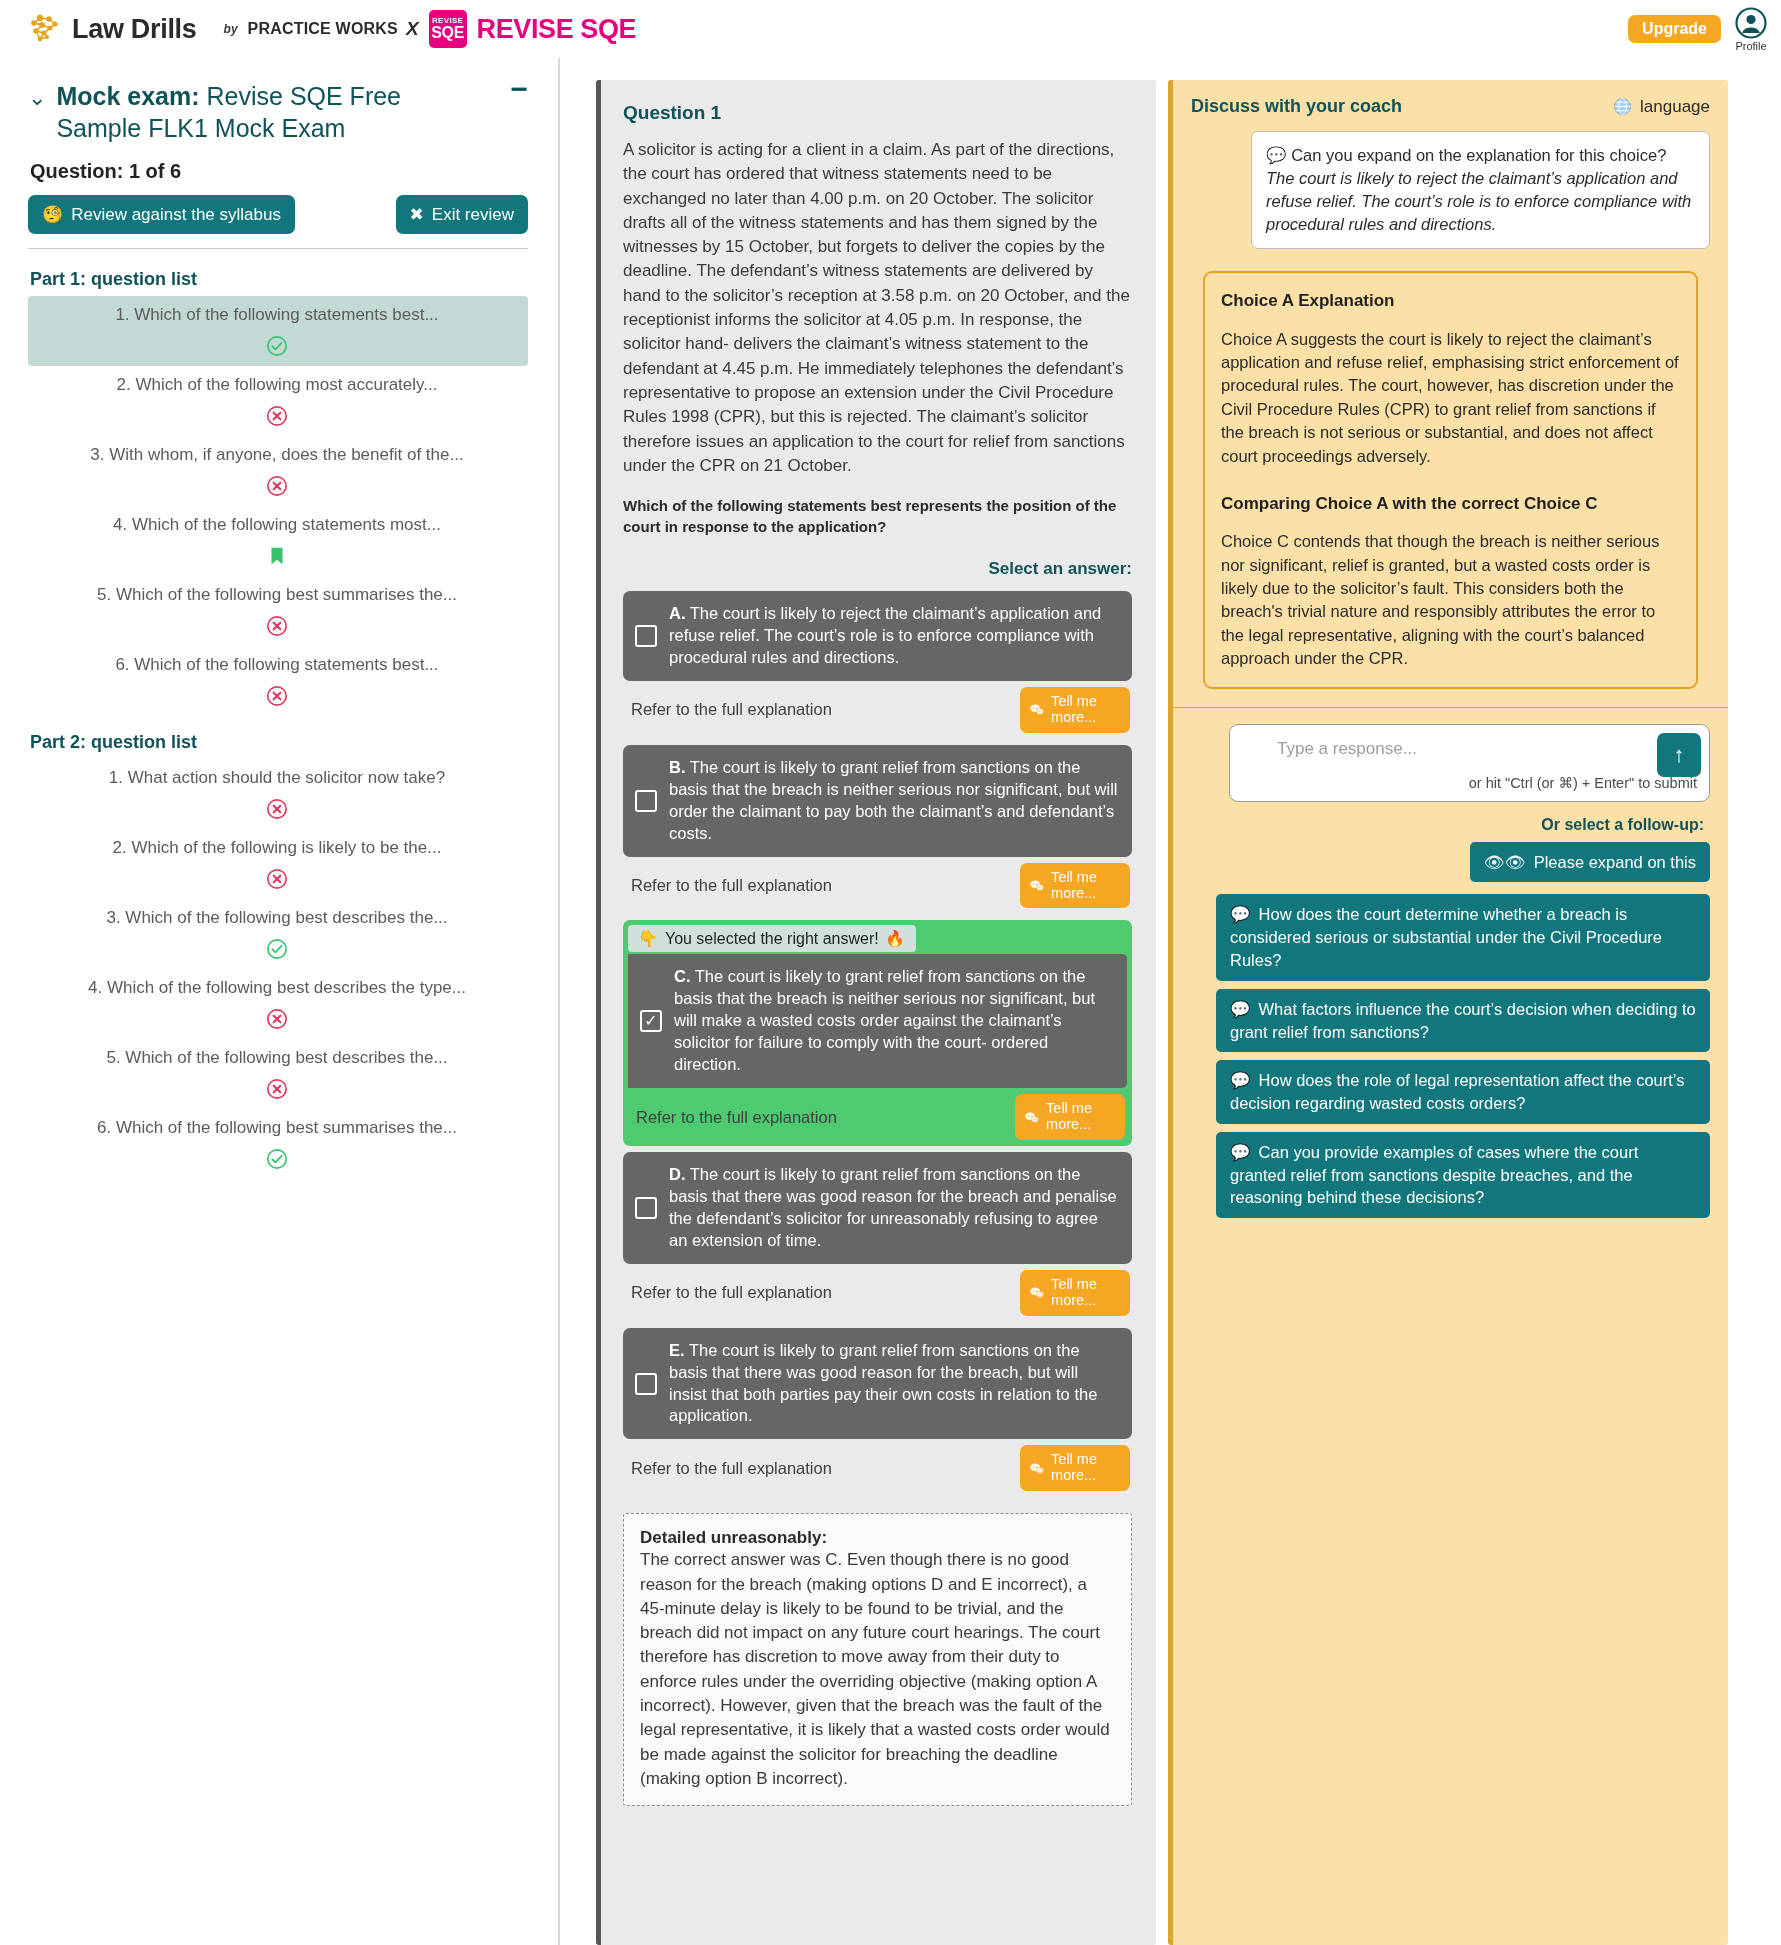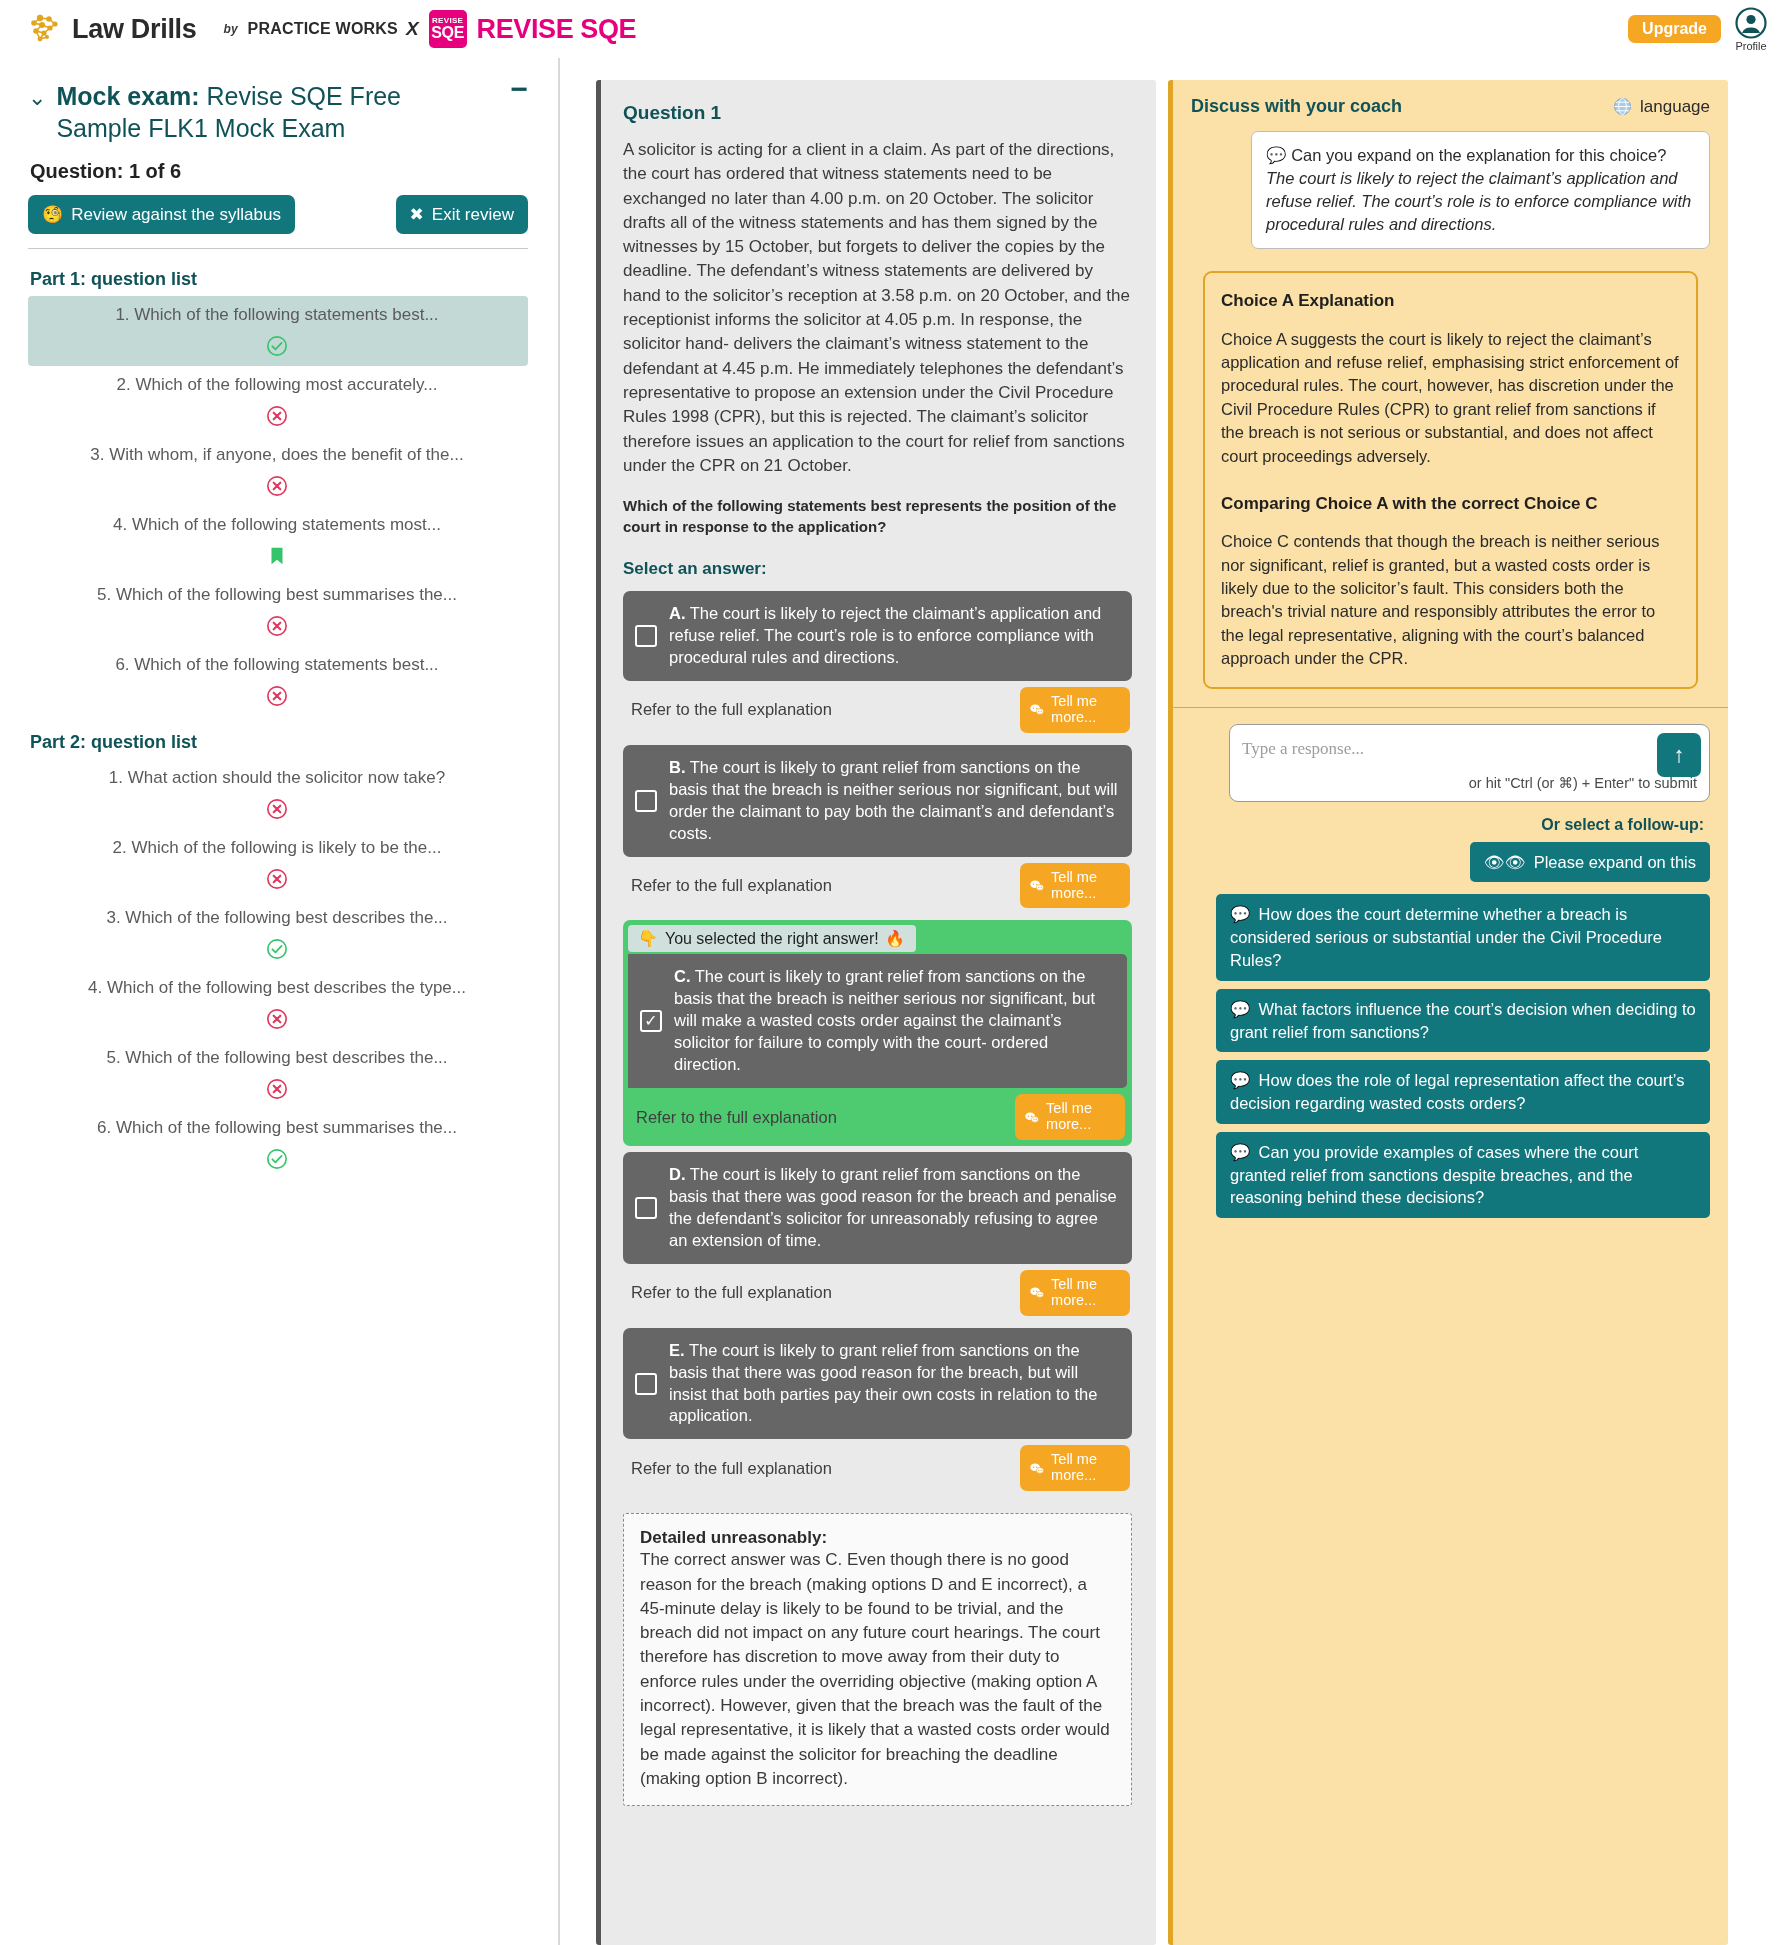--- a/index.html
+++ b/index.html
@@ -85,21 +85,21 @@
 
   
   #question-panel {
     width: 560px; flex:none; margin:22px 0 0 36px;
     background:#eaeaea; border-left:5px solid #555; border-radius:3px;
     padding: 22px 24px 0 22px; height: 1865px; overflow:hidden;
   }
   .q-label { font-size:19px;font-weight:bold;color:#0f5257;margin-bottom:14px;}
   .q-body { font-size:17px;line-height:1.43;color:#3a3a3a; }
   .q-prompt { font-size:15px;font-weight:bold;color:#2b2b2b;line-height:1.4;margin-top:17px;}
-  .select-label { font-size:17px;font-weight:bold;color:#0f5257;margin:22px 0 12px 0;}
+  .select-label { font-size:17px;font-weight:bold;color:#0f5257;margin:22px 0 12px 0;text-align:right;}
 
   .option-wrap { margin-bottom:6px; }
   .option-wrap.correct { background:#4ecb71; border-radius:7px; padding:5px 5px 0 5px; margin-top:4px;}
   .right-banner {
     display:inline-flex; align-items:center; gap:7px;
     background:#cfe0dd; border-radius:4px; padding:4px 10px;
     font-size:16px; color:#1f1f1f; margin-bottom:2px;
   }
   .option-row {
     display:flex; align-items:center; gap:12px;
@@ -151,21 +151,21 @@
   .coach-card h4.mid { margin-top:24px; }
   .coach-card p { margin:0 0 16px 0;}
   .coach-card p:last-child { margin-bottom:0;}
   .coach-divider { border-top:1.5px solid #d9a94b; margin:18px -18px 0 -18px;}
   .response-box {
     background:#fff; border:1px solid #9b9b9b; border-radius:9px;
     margin:16px 0 0 38px; padding:10px 12px 8px 12px; position:relative; min-height:78px;
   }
   .response-input {
     border:none;outline:none;width:calc(100% - 60px);font-size:17px;color:#0f172a;
-    font-family:Liberation Serif, serif; background:transparent; padding:4px 0;
+    font-family:Liberation Sans, sans-serif; background:transparent; padding:4px 0;margin-left:35px;
   }
   .response-input::placeholder { color:#9d9d9d; }
   .send-btn {
     position:absolute; right:8px; top:8px;
     width:44px;height:44px;border-radius:7px;background:#12767d;border:none;
     color:#fff; font-size:22px; cursor:pointer; display:flex;align-items:center;justify-content:center;
   }
   .hint-text { text-align:right; font-size:14.5px;color:#4a4a4a;margin-top:12px;}
   .followup-label { text-align:right;font-size:16px;font-weight:bold;color:#0f5257;margin:14px 6px 8px 0;}
   .chip {

